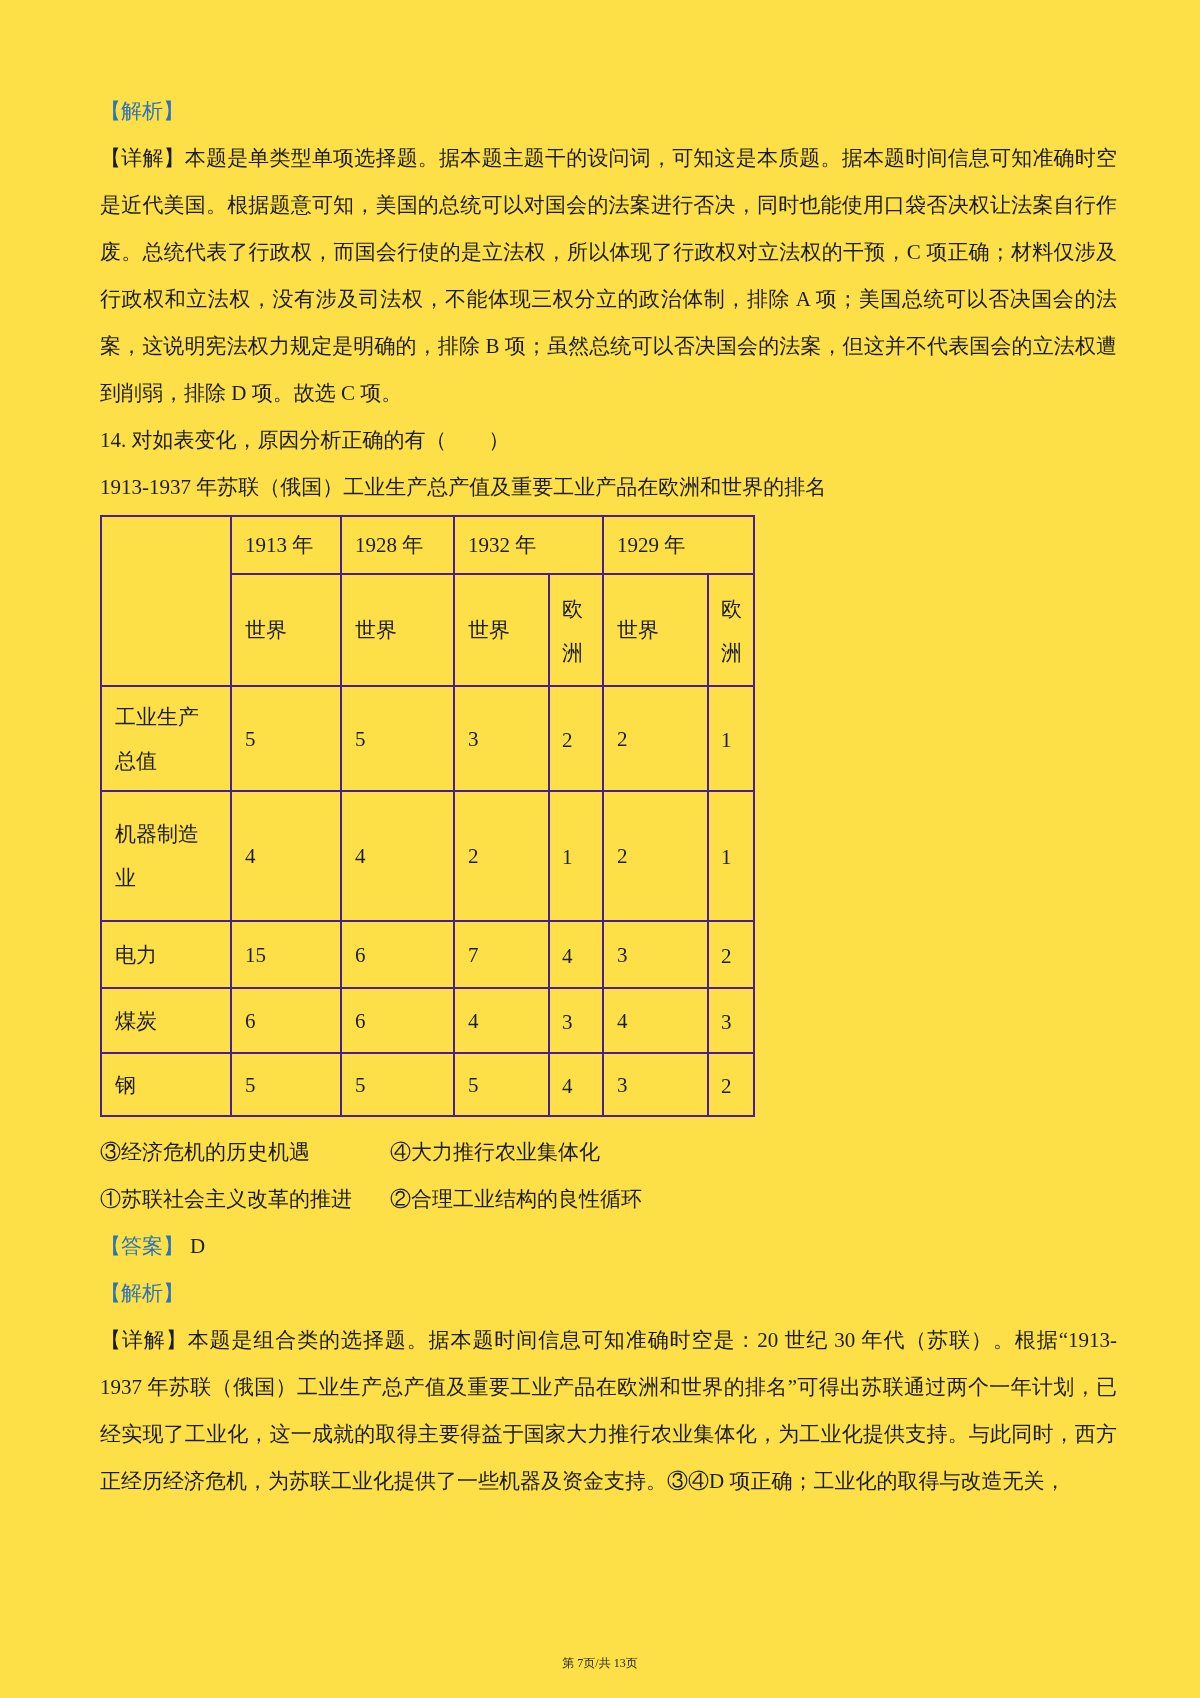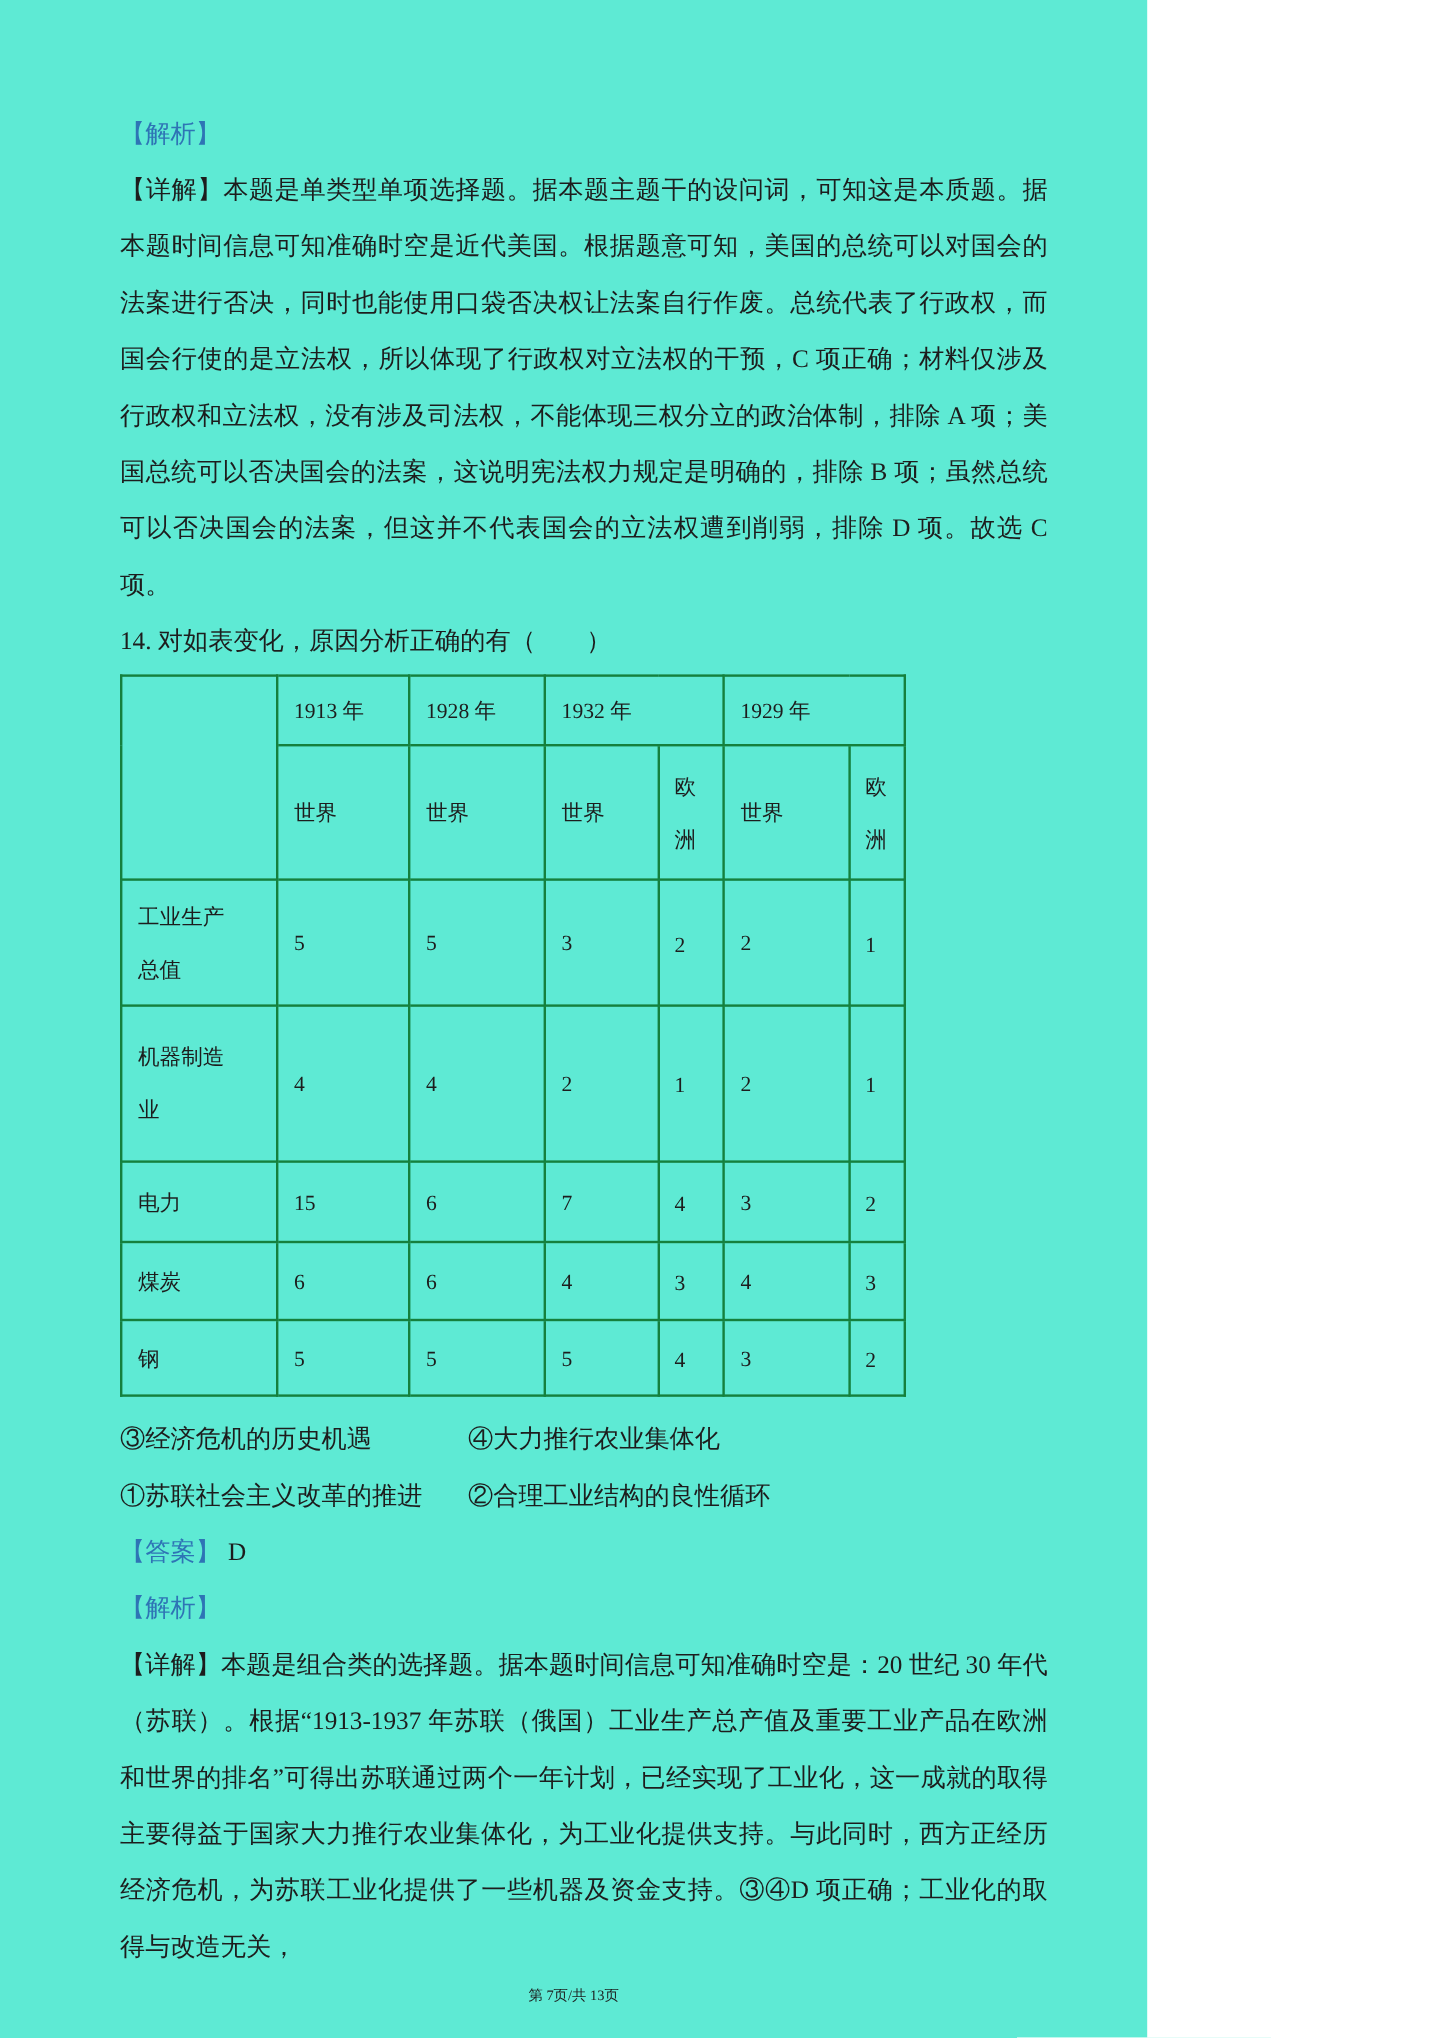--- a/index.html
+++ b/index.html
@@ -1,38 +1,38 @@
 <!DOCTYPE html>
 <html><head>
 <meta charset="utf-8">
 <style>
   html,body { margin:0; padding:0; background:#ffffff; }
   .page {
     position:relative;
-    width:956px; height:1698px;
-    background:#5eead4;
+    width:1200px; height:1698px;
+    background:#fde047;
     font-family:"Liberation Serif","DejaVu Serif",serif;
     color:#1d1d1d;
     overflow:hidden;
   }
   .content { position:absolute; left:100px; right:83px; top:88px; }
   .line  { font-size:21px; line-height:47px; }
   .para  { font-size:21px; line-height:47px; text-align:justify; }
   .accent { color:#2e74b5; }
   .answer-value { margin-left:6px; }
 
   table.rank-table {
     border-collapse:collapse;
     table-layout:fixed;
     width:653px;
     margin-top:4px;
   }
   table.rank-table td {
-    border:2px solid #15803d;
-    font-size:18px;
+    border:2px solid #4c1d95;
+    font-size:21px;
     line-height:44px;
     vertical-align:middle;
     padding:2px 12px 2px 13px;
     overflow:hidden;
   }
   table.rank-table td.narrow { padding:2px 6px 0 12px; }
   table.rank-table td.rowlab { padding-right:27px; }
   .tr-y  { height:58px; }
   .tr-s  { height:112px; }
   .tr-r1 { height:105px; }
@@ -60,20 +60,21 @@
 
 <div class="page">
   <div class="content">
 
     <div class="line accent">【解析】</div>
 
     <div class="para">【详解】本题是单类型单项选择题。据本题主题干的设问词，可知这是本质题。据本题时间信息可知准确时空是近代美国。根据题意可知，美国的总统可以对国会的法案进行否决，同时也能使用口袋否决权让法案自行作废。总统代表了行政权，而国会行使的是立法权，所以体现了行政权对立法权的干预，C 项正确；材料仅涉及行政权和立法权，没有涉及司法权，不能体现三权分立的政治体制，排除 A 项；美国总统可以否决国会的法案，这说明宪法权力规定是明确的，排除 B 项；虽然总统可以否决国会的法案，但这并不代表国会的立法权遭到削弱，排除 D 项。故选 C 项。</div>
 
     <div class="line">14. 对如表变化，原因分析正确的有（　　）</div>
 
+    <div class="line">1913-1937 年苏联（俄国）工业生产总产值及重要工业产品在欧洲和世界的排名</div>
 
     <table class="rank-table">
       <colgroup>
         <col style="width:130px">
           <col style="width:110px">
           <col style="width:113px">
         <col style="width:95px">
           <col style="width:54px">
           <col style="width:105px">
           <col style="width:46px">

